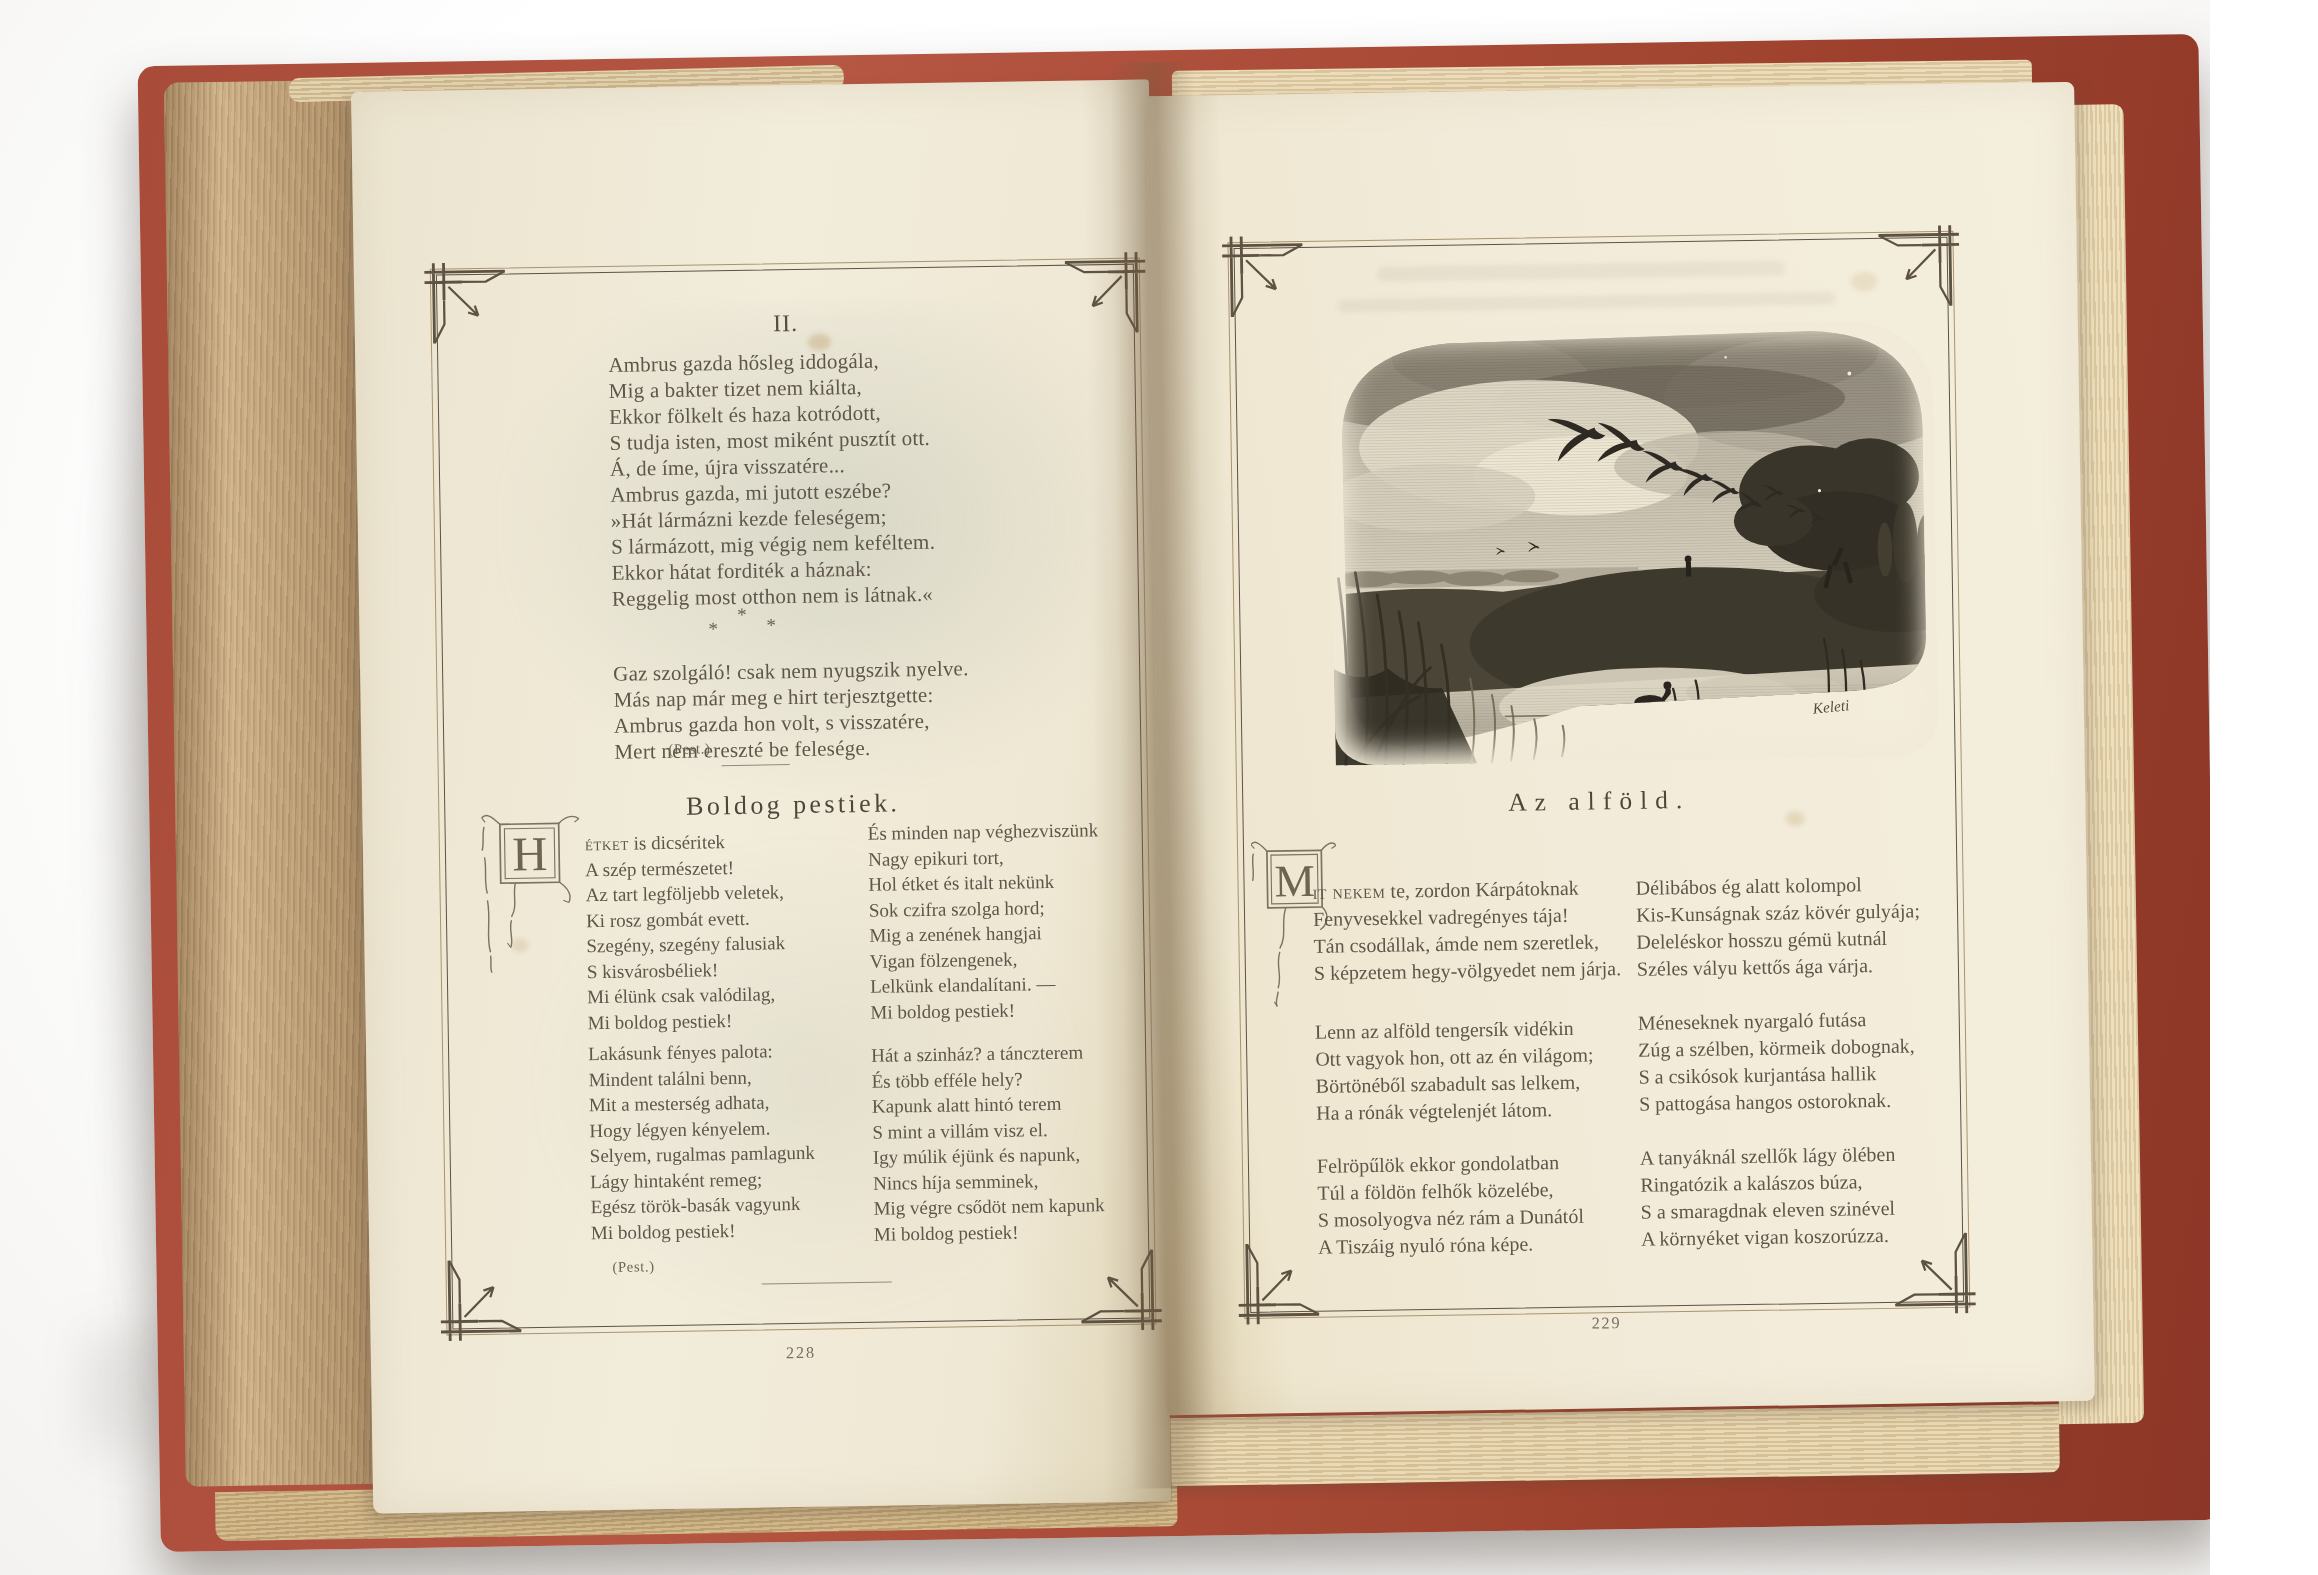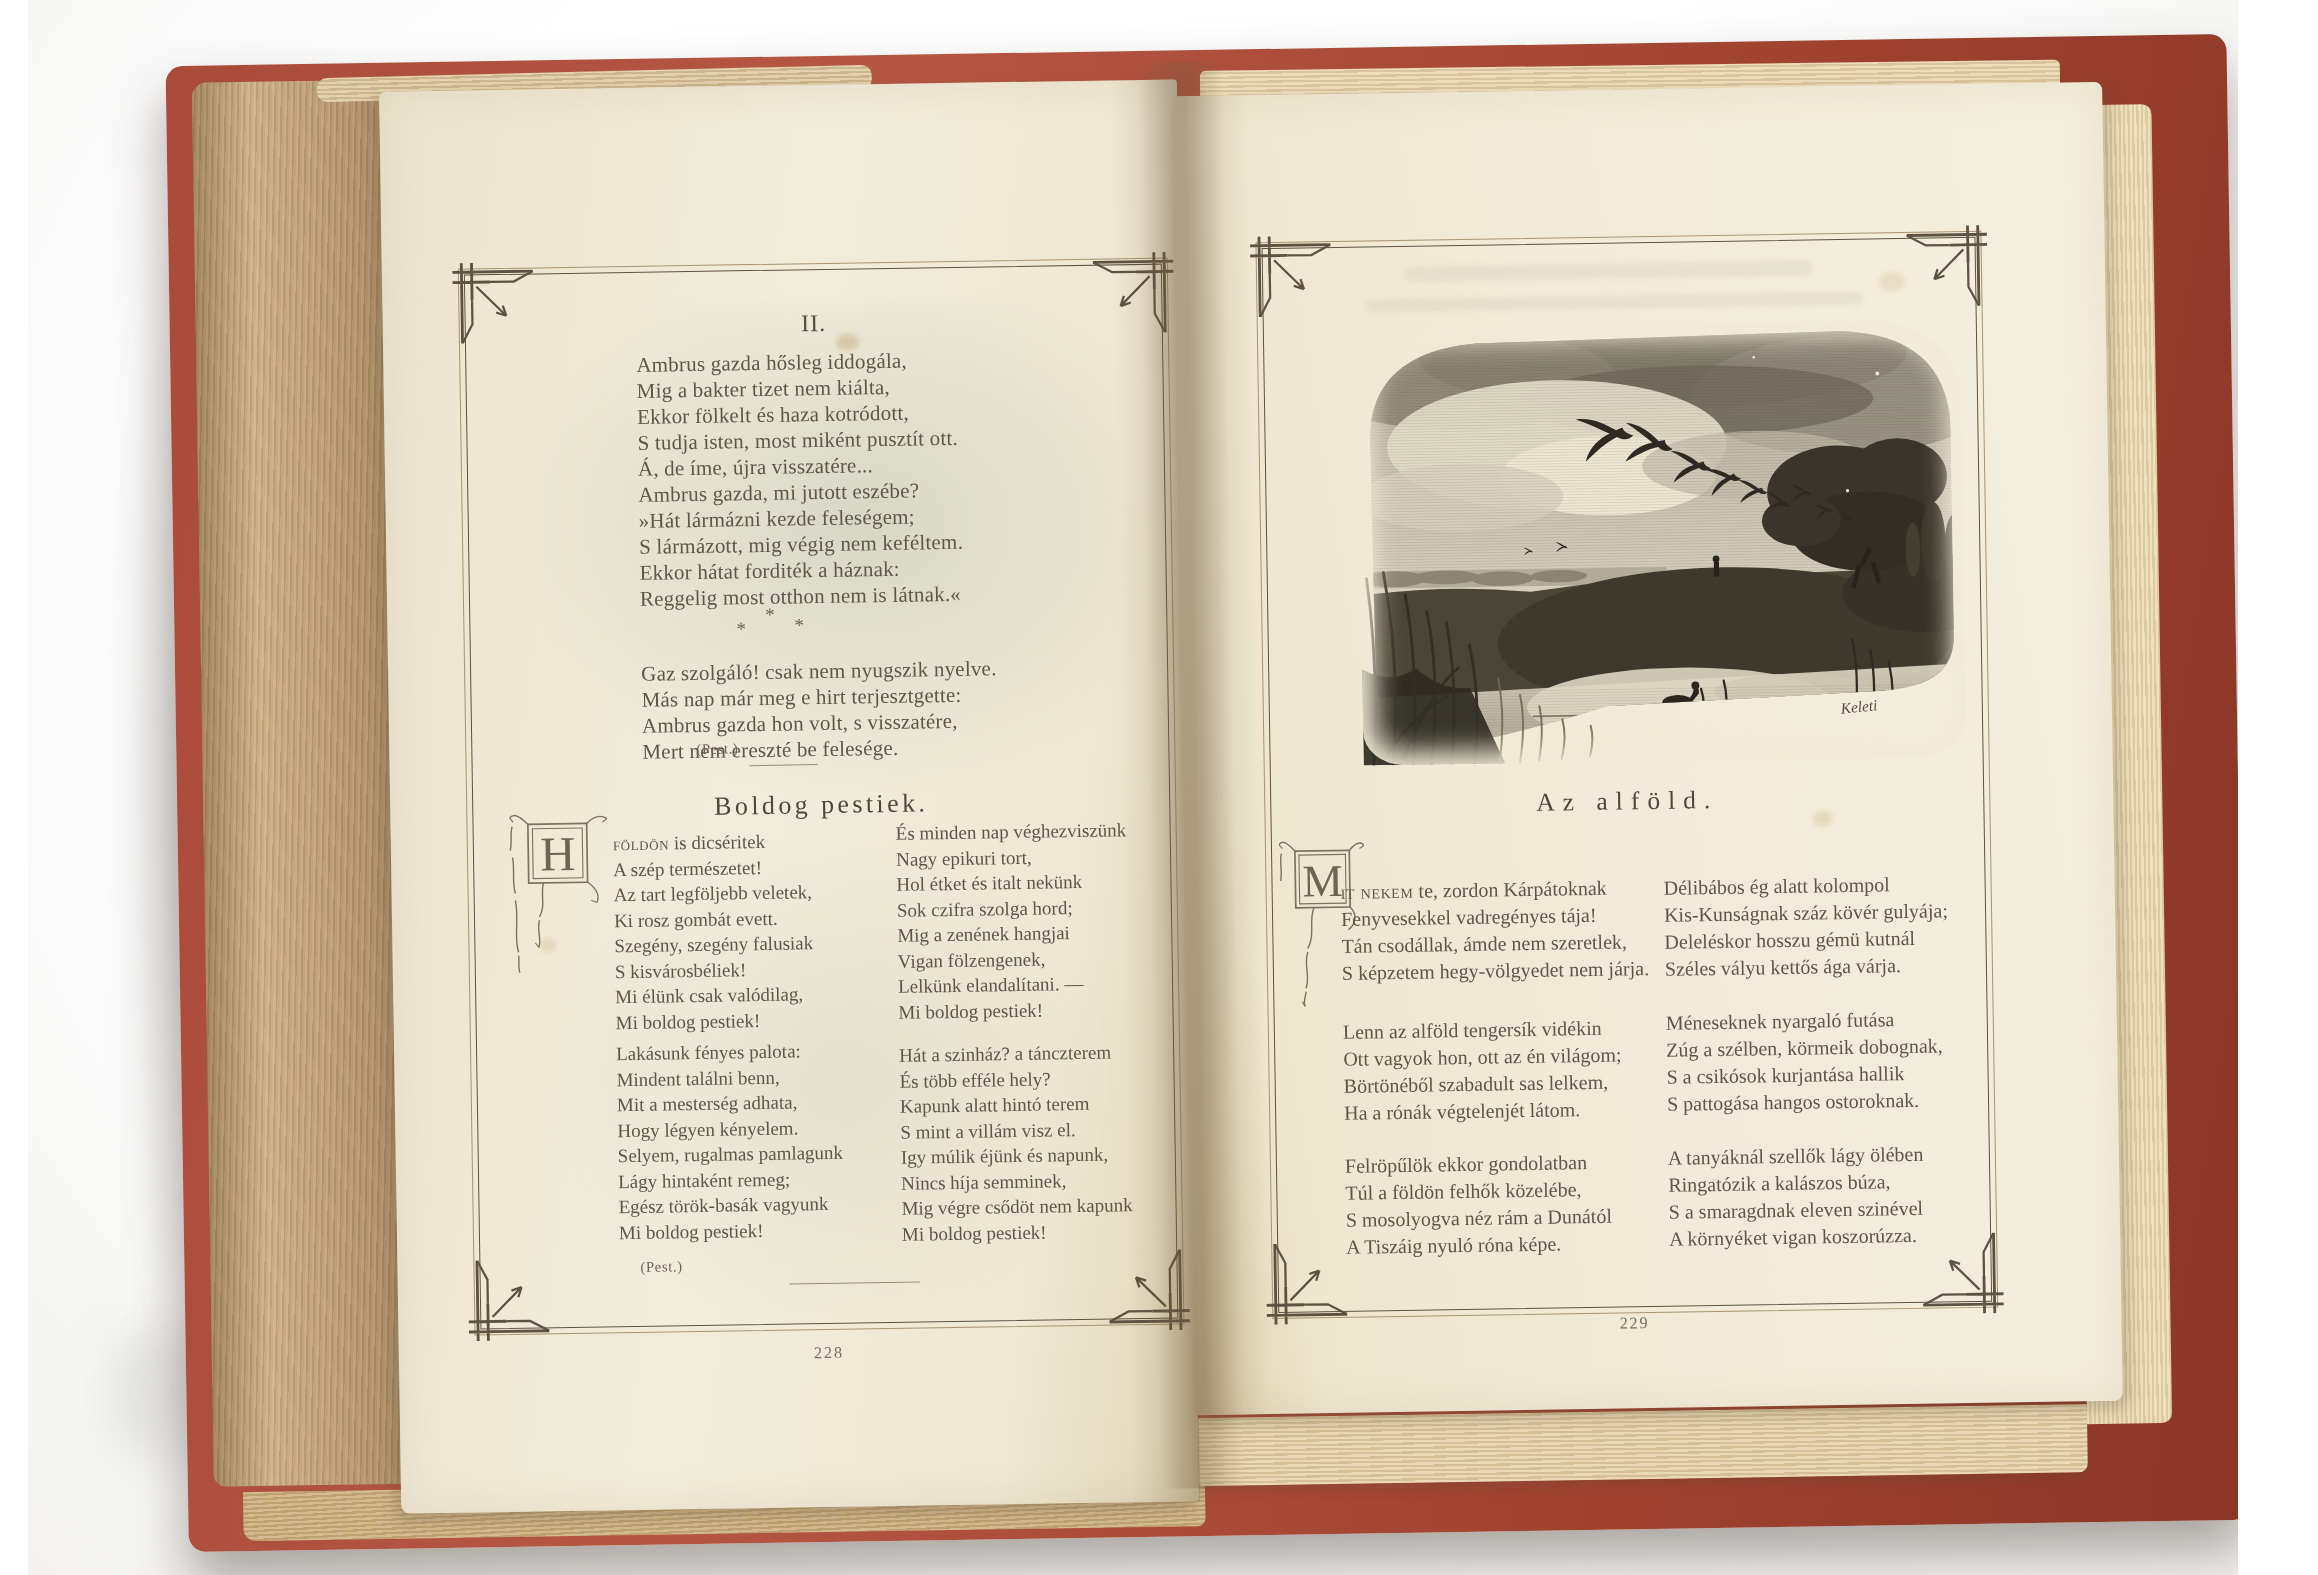--- a/index.html
+++ b/index.html
@@ -1,20 +1,19 @@
 <!DOCTYPE html>
 <html style="font-size:9px"><head>
 <meta charset="utf-8">
 <style>
   html,body{margin:0;padding:0;background:#ffffff;}
   .photo{
     position:relative;width:2210px;height:1576px;overflow:hidden;
     background:radial-gradient(ellipse at 50% 38%, #ffffff 55%, #f3f2f0 100%);
     font-family:"Liberation Serif","DejaVu Serif",serif;
-    margin-left:28px;
   }
   .floor-shadow{
     position:absolute;left:79px;top:1319px;width:2128px;height:204px;
     background:radial-gradient(ellipse at 42% 35%, rgba(100,95,90,.42), rgba(100,95,90,0) 68%);
     filter:blur(19px);
   }
   .side-shadow{
     position:absolute;left:85px;top:113px;width:147px;height:1330px;
     background:radial-gradient(ellipse at 70% 50%, rgba(110,105,100,.30), rgba(110,105,100,0) 70%);
     filter:blur(14.7px);
@@ -213,21 +212,21 @@
               <rect x="42" y="34" width="88" height="88" stroke-width="2"></rect>
               <path d="M34 26 C18 10 10 6 2 14 M6 30 C2 44 6 58 2 72 M6 84 C10 106 4 126 10 148 M10 160 C16 196 6 224 14 252 M14 258 C16 270 12 280 16 288" stroke-width="2.5"></path>
               <path d="M138 26 C150 14 162 10 174 18 M138 130 C152 140 160 152 154 166 M60 130 C54 152 64 170 52 190 M52 196 C46 214 56 228 50 244" stroke-width="2.5"></path>
               <path d="M2 14 l6 8 M174 18 l-8 6 M154 166 l-10 -4 M50 244 l-6 -8" stroke-width="2"></path>
             </g>
             <text x="86" y="108" text-anchor="middle" font-size="86" fill="#6f6452" font-family="Liberation Serif, DejaVu Serif, serif">H</text>
           </svg>
         </div>
 
         <div class="poem poem-col" style="left:139px;top:558px;">
-          <div class="pline"><span class="smallcaps">földön</span><span> is dicséritek</span></div>
+          <div class="pline"><span class="smallcaps">étket</span><span> is dicséritek</span></div>
           <div>
               <div class="pline">A szép természetet!</div>
               <div class="pline">Az tart legföljebb veletek,</div>
               <div class="pline">Ki rosz gombát evett.</div>
               <div class="pline">Szegény, szegény falusiak</div>
               <div class="pline">S kisvárosbéliek!</div>
               <div class="pline">Mi élünk csak valódilag,</div>
               <div class="pline">Mi boldog pestiek!</div>
             </div>
         </div>

